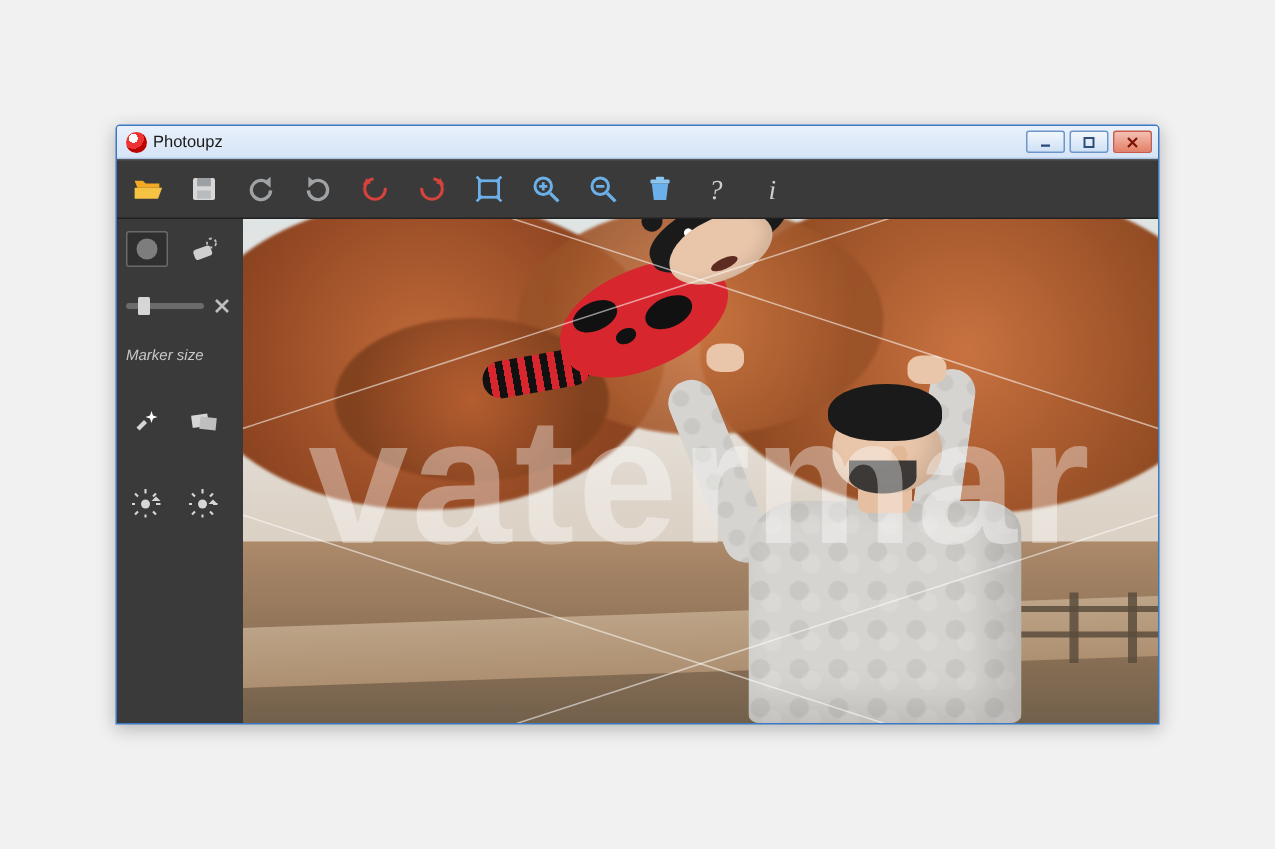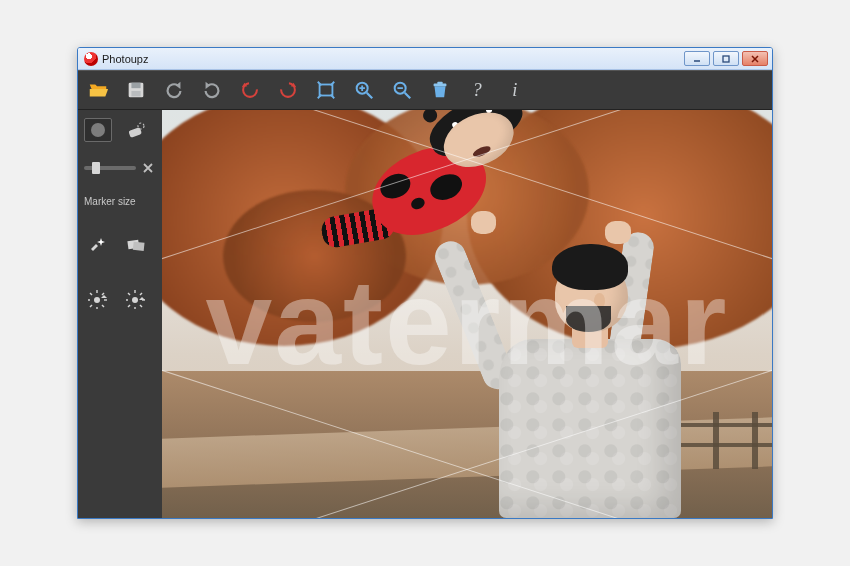--- a/index.html
+++ b/index.html
@@ -4,21 +4,21 @@
   <style>
     * { margin:0; padding:0; box-sizing:border-box; }
     body {
       width:850px; height:566px;
       background:#f1f1f1;
       font-family:"Segoe UI",Tahoma,sans-serif;
       font-size:11px;
       display:flex; align-items:center; justify-content:center;
     }
     .window {
-      width:696px; height:472px;
+      width:696px; height:400px;
       background:#fff;
       border:1px solid #3a79c4;
       border-radius:3px 3px 0 0;
       box-shadow:0 3px 12px rgba(0,0,0,0.25);
       display:flex; flex-direction:column;
       overflow:hidden;
     }
     
     .titlebar {
       height:22px;
@@ -65,20 +65,21 @@
     
     .body {
       flex:1; display:flex;
       background:#3a3a3a;
     }
     .sidebar {
       width:84px;
       padding:8px 6px;
       display:flex; flex-direction:column; gap:20px;
       color:#cfd3d6;
+      font-style:italic;
     }
     .siderow { display:flex; gap:10px; align-items:center; }
     .sidebtn {
       width:28px; height:24px;
       display:flex; align-items:center; justify-content:center;
       cursor:pointer; color:#cfd3d6;
       border:1px solid transparent; border-radius:2px;
     }
     .sidebtn.selected { border-color:#6a6a6a; background:#2f2f2f; }
     .sidebtn svg { width:20px; height:20px; }

